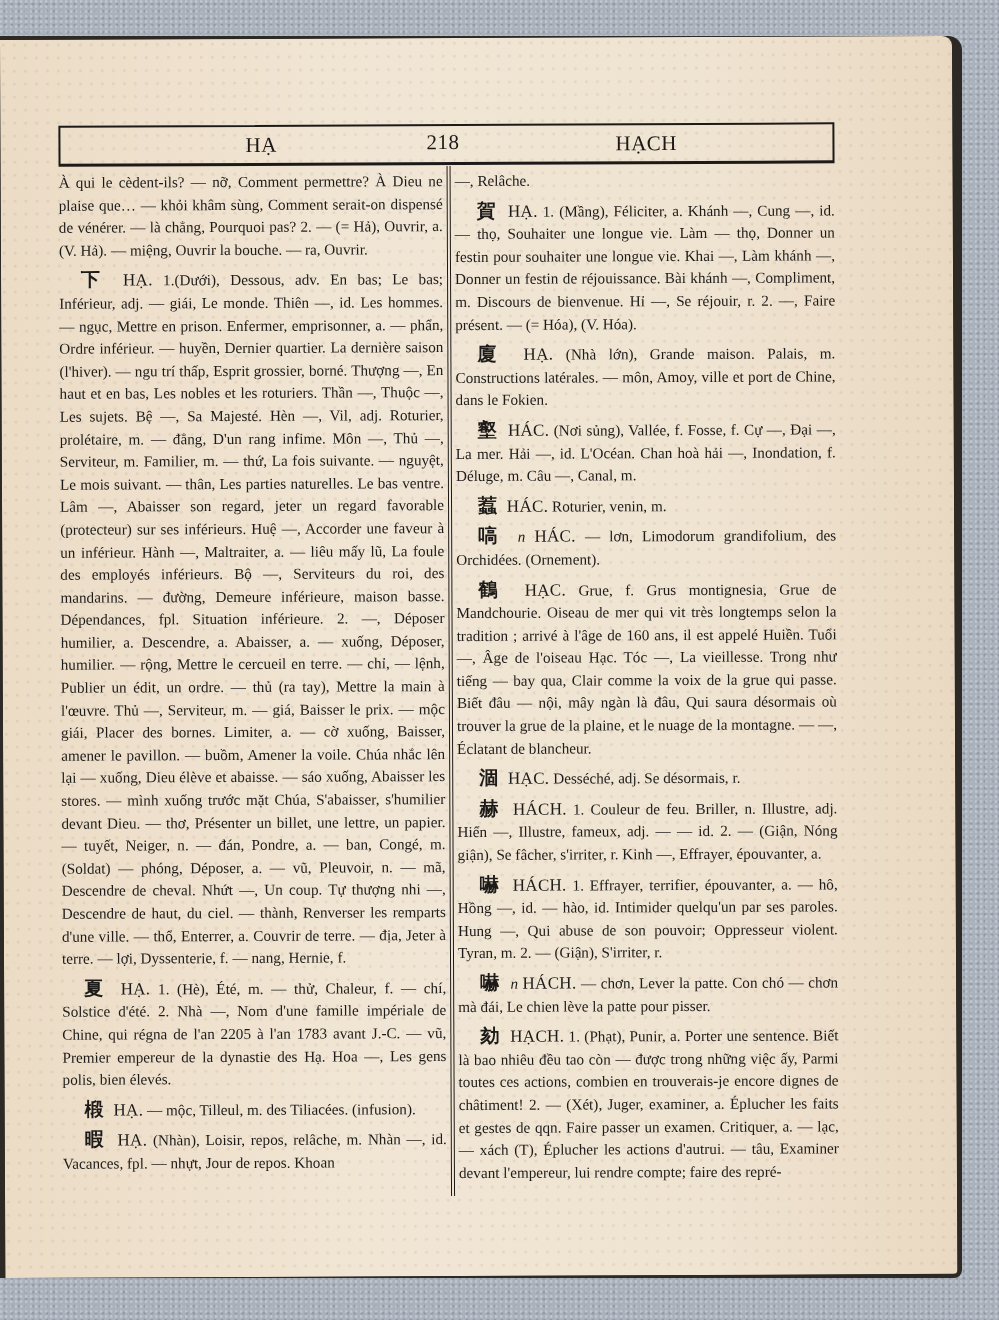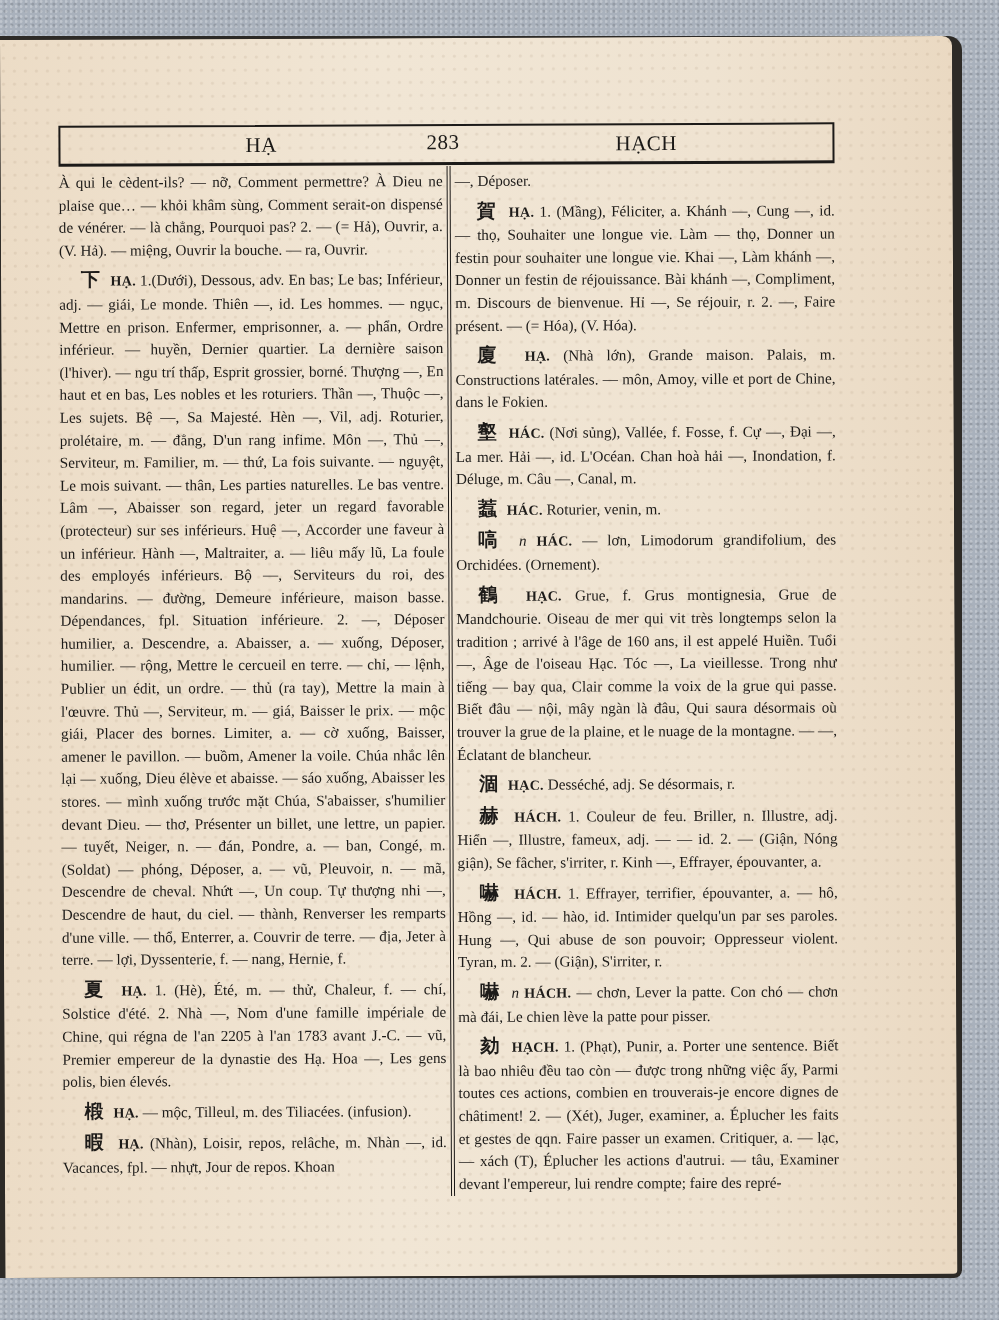--- a/index.html
+++ b/index.html
@@ -47,33 +47,33 @@
   .col.left { left:58px; }
   .col.right { left:454px; width:380px; }
   .divider {
     position:absolute; left:446px; top:128px; width:4px; height:1030px;
     border-left:1.6px solid #1c1a18; border-right:1.6px solid #1c1a18;
     box-sizing:border-box;
   }
   .entry { margin:0 0 6px 0; text-indent:22px; }
   .entry.cont { text-indent:0; }
   .hz { font-family:"DejaVu Sans",sans-serif; font-size:19px; font-weight:bold; margin-right:6px; }
-  .hw { font-weight:bold; font-size:14px; letter-spacing:0.3px; }
+  .hw { font-weight:normal; font-size:17px; letter-spacing:0.3px; }
   i { font-style:italic; }
 </style>
 </head>
 <body>
 
 <div class="spine"></div>
 
 <div class="page">
 
   <div class="header">
     <span class="h-left">HẠ</span>
-    <span class="h-num">283</span>
+    <span class="h-num">218</span>
     <span class="h-right">HẠCH</span>
   </div>
 
   <div class="divider"></div>
 
   <div class="col left">
     <p class="entry cont">
       <span>À qui le cèdent-ils? — nỡ, Comment permettre? À Dieu ne plaise que… — khỏi khâm sùng, Comment serait-on dispensé de vénérer. — là chẳng, Pourquoi pas? 2. — (= Hả), Ouvrir, a. (V. Hả). — miệng, Ouvrir la bouche. — ra, Ouvrir.</span>
     </p>
     <p class="entry">
@@ -93,21 +93,21 @@
     </p>
     <p class="entry">
       <span class="hz">暇</span>
       <span class="hw">HẠ.</span>
       <span>(Nhàn), Loisir, repos, relâche, m. Nhàn —, id. Vacances, fpl. — nhựt, Jour de repos. Khoan</span>
     </p>
   </div>
 
   <div class="col right">
     <p class="entry cont">
-      <span>—, Déposer.</span>
+      <span>—, Relâche.</span>
     </p>
     <p class="entry">
       <span class="hz">賀</span>
       <span class="hw">HẠ.</span>
       <span>1. (Mầng), Féliciter, a. Khánh —, Cung —, id. — thọ, Souhaiter une longue vie. Làm — thọ, Donner un festin pour souhaiter une longue vie. Khai —, Làm khánh —, Donner un festin de réjouissance. Bài khánh —, Compliment, m. Discours de bienvenue. Hỉ —, Se réjouir, r. 2. —, Faire présent. — (= Hóa), (V. Hóa).</span>
     </p>
     <p class="entry">
       <span class="hz">廈</span>
       <span class="hw">HẠ.</span>
       <span>(Nhà lớn), Grande maison. Palais, m. Constructions latérales. — môn, Amoy, ville et port de Chine, dans le Fokien.</span>

